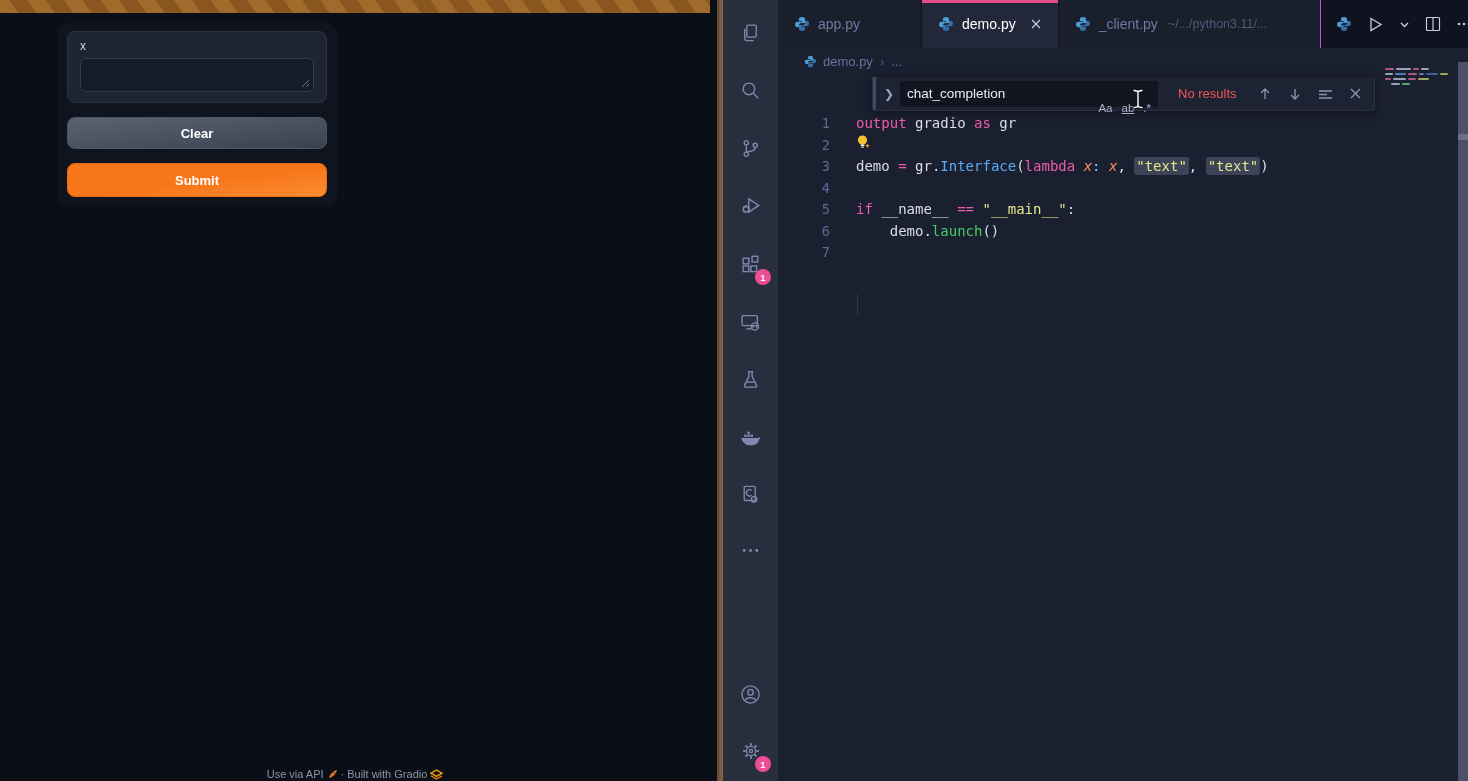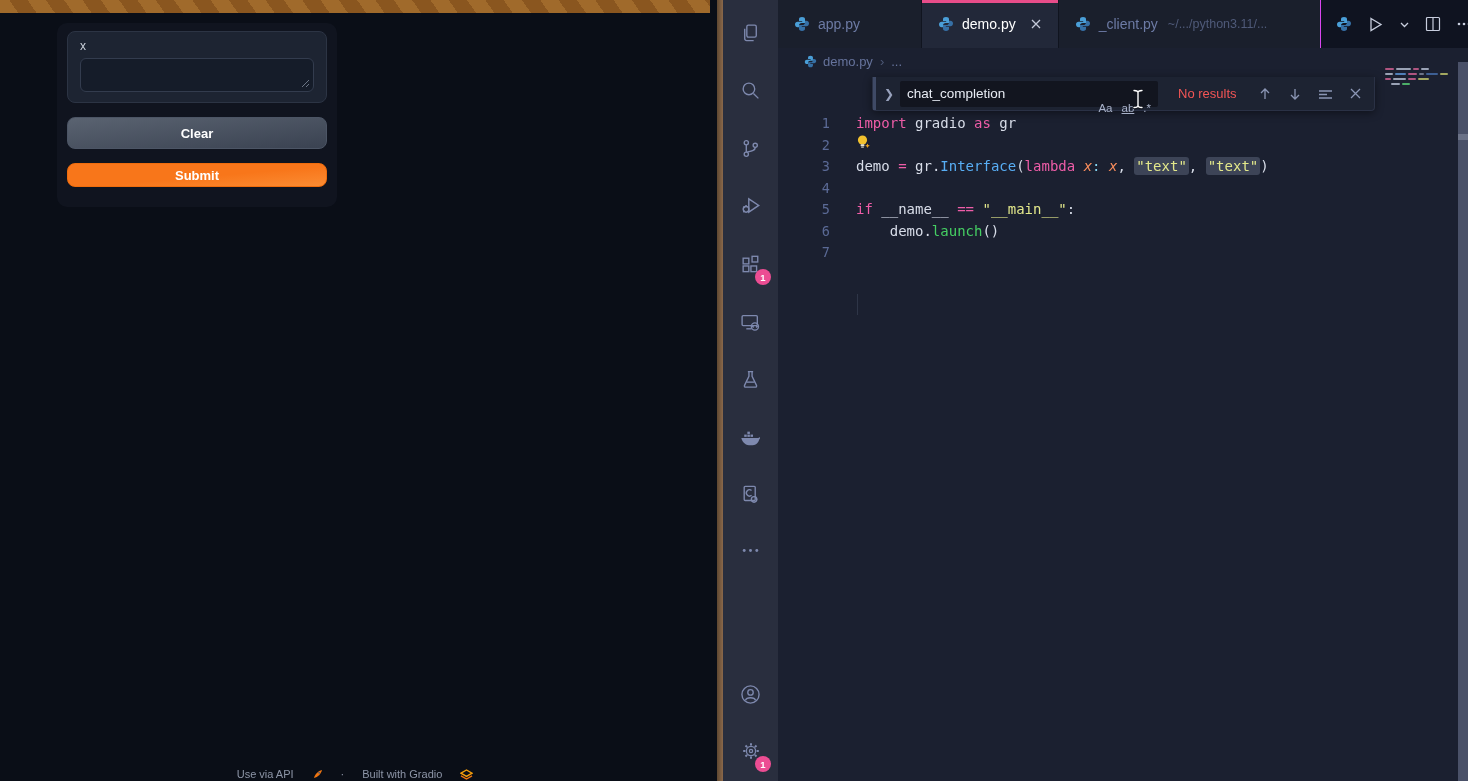--- a/index.html
+++ b/index.html
@@ -16,24 +16,24 @@
   .card-right { left:347px; top:23px; width:277px; height:141px; }
   .block { position:absolute; left:10px; right:10px; top:8px; height:72px;
     background:#1d2432; border:1px solid #2c3444; border-radius:8px; padding:7px 12px; }
   .block-label { font-size:12px; color:#ccd2dc; }
   .ta { margin-top:5px; height:34px; background:#151c29; border:1px solid #333c4e; border-radius:6px; position:relative; }
   .ta svg { position:absolute; right:3px; bottom:3px; }
   .btn { position:absolute; left:10px; right:10px; height:32px; border-radius:8px;
     display:flex; align-items:center; justify-content:center;
     font-size:13px; font-weight:bold; color:#fff; cursor:pointer; }
   .btn-secondary { top:94px; background:linear-gradient(to bottom right,#5a6371,#3a4251); border:1px solid #4c5565; }
-  .btn-primary { top:140px; height:24px; background:linear-gradient(to bottom right,#f8761a 55%,#fb8c33); border:1px solid #ef6c0c; }
+  .btn-primary { top:140px; height:34px; background:linear-gradient(to bottom right,#f8761a 55%,#fb8c33); border:1px solid #ef6c0c; }
   .gradio-footer { position:absolute; left:0; bottom:1px; width:710px; text-align:center;
     font-size:11px; color:#8d95a7; }
-  .gradio-footer .frow { display:inline-flex; align-items:center; gap:18px; }
+  .gradio-footer .frow { display:inline-flex; align-items:center; gap:3px; }
   .flink { cursor:pointer; }
 
   
   .pane-divider { position:absolute; left:717px; top:0; width:6px; height:781px;
     background:linear-gradient(to right,#5f4832,#8a684a); cursor:col-resize; }
 
   
   .vscode { position:absolute; left:723px; top:0; width:745px; height:781px; background:#1b2030; }
 
   
@@ -322,21 +322,21 @@
             </svg>
           <span>demo.py</span>
         </span>
         <span class="bc-sep">›</span>
         <span class="bc-item">...</span>
       </div>
 
       <div class="code-area">
         <div class="indent-guide"></div>
         <div class="lines">
-            <div class="line"><span class="ln">1</span><span class="lc"><span class="tk-kw">import</span><span class="tk-pl"> gradio </span><span class="tk-kw">as</span><span class="tk-pl"> gr</span></span></div>
+            <div class="line"><span class="ln">1</span><span class="lc"><span class="tk-kw">output</span><span class="tk-pl"> gradio </span><span class="tk-kw">as</span><span class="tk-pl"> gr</span></span></div>
             <div class="line"><span class="ln">2</span><span class="lc"></span></div>
             <div class="line"><span class="ln">3</span><span class="lc"><span class="tk-pl">demo </span><span class="tk-kw">=</span><span class="tk-pl"> gr.</span><span class="tk-fn">Interface</span><span class="tk-pl">(</span><span class="tk-kw">lambda</span><span class="tk-pl"> </span><span class="tk-pm">x</span><span class="tk-op">:</span><span class="tk-pl"> </span><span class="tk-pm">x</span><span class="tk-pl">, </span><span class="tk-sh">"text"</span><span class="tk-pl">, </span><span class="tk-sh">"text"</span><span class="tk-pl">)</span></span></div>
             <div class="line"><span class="ln">4</span><span class="lc"></span></div>
             <div class="line"><span class="ln">5</span><span class="lc"><span class="tk-kw">if</span><span class="tk-pl"> __name__ </span><span class="tk-kw">==</span><span class="tk-pl"> </span><span class="tk-st">"__main__"</span><span class="tk-pl">:</span></span></div>
             <div class="line"><span class="ln">6</span><span class="lc"><span class="tk-pl">    demo.</span><span class="tk-gr">launch</span><span class="tk-pl">()</span></span></div>
             <div class="line"><span class="ln">7</span><span class="lc"></span></div>
           </div>
       </div>
 
       <div class="find-widget">

